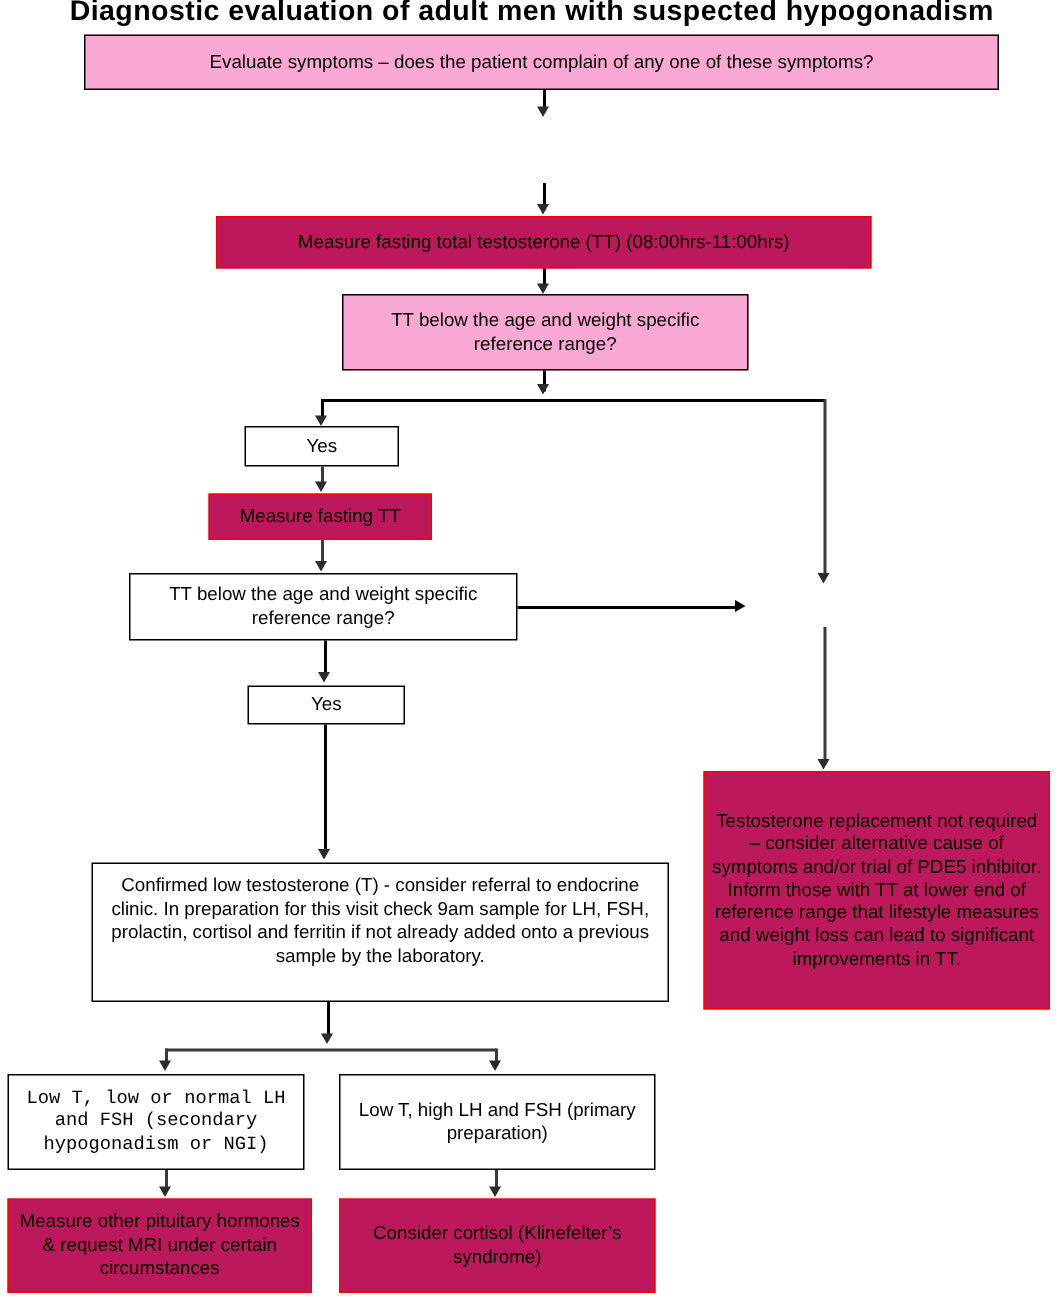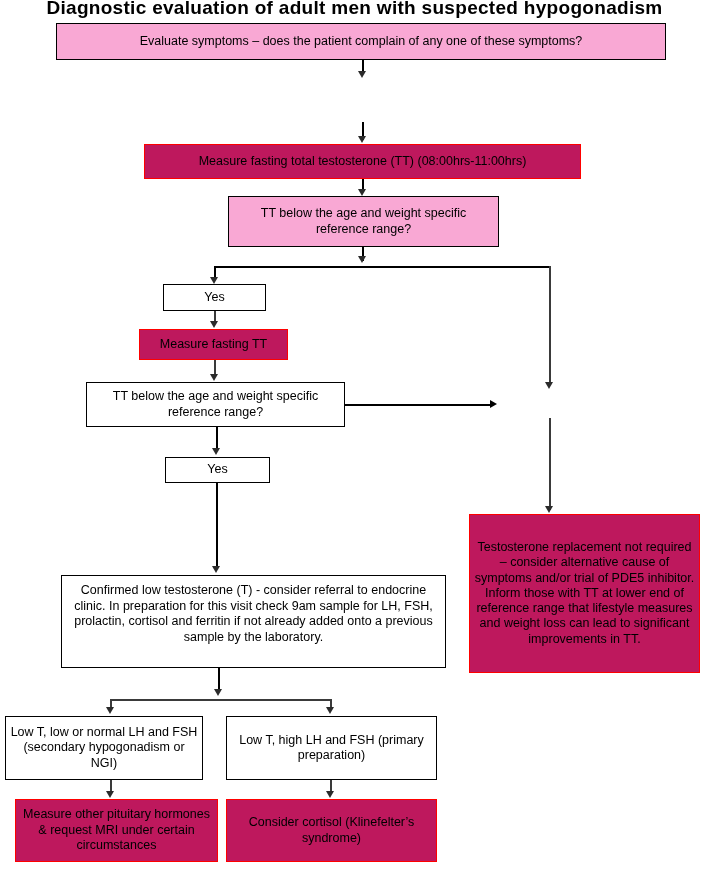--- a/index.html
+++ b/index.html
@@ -175,34 +175,34 @@
   </div>
 
   <div class="vline dark" style="left:218px; top:668px; height:24px;"></div>
   <div class="arrow-down" style="left:214px; top:689px;"></div>
   <div class="hline" style="left:110px; top:699px; width:221px;"></div>
   <div class="vline" style="left:110px; top:699px; height:10px;"></div>
   <div class="arrow-down" style="left:106px; top:707px;"></div>
   <div class="vline" style="left:330px; top:699px; height:10px;"></div>
   <div class="arrow-down" style="left:326px; top:707px;"></div>
 
-  <div class="node plain-thin" style="left:5px; top:716px; width:198px; height:64px;">
+  <div class="node plain-thin" style="left:5px; top:716px; width:198px; height:64px;font-family:Liberation Mono, monospace;">
     <span class="txt">Low T, low or normal LH and FSH (secondary hypogonadism or NGI)</span>
   </div>
 
   <div class="node plain-thin" style="left:226px; top:716px; width:211px; height:64px;">
     <span class="txt">Low T, high LH and FSH (primary preparation)</span>
   </div>
 
   <div class="vline" style="left:110px; top:780px; height:13px;"></div>
   <div class="arrow-down" style="left:106px; top:791px;"></div>
   <div class="vline" style="left:330px; top:780px; height:13px;"></div>
   <div class="arrow-down" style="left:326px; top:791px;"></div>
 
-  <div class="node pink" style="left:15px; top:799px; width:203px; height:63px;">
+  <div class="node pink" style="left:5px; top:799px; width:203px; height:63px;">
     <span class="txt">Measure other pituitary hormones &amp; request MRI under certain circumstances</span>
   </div>
 
   <div class="node pink" style="left:226px; top:799px; width:211px; height:63px;">
     <span class="txt">Consider cortisol (Klinefelter’s syndrome)</span>
   </div>
 
 </div>
 
 </body></html>

